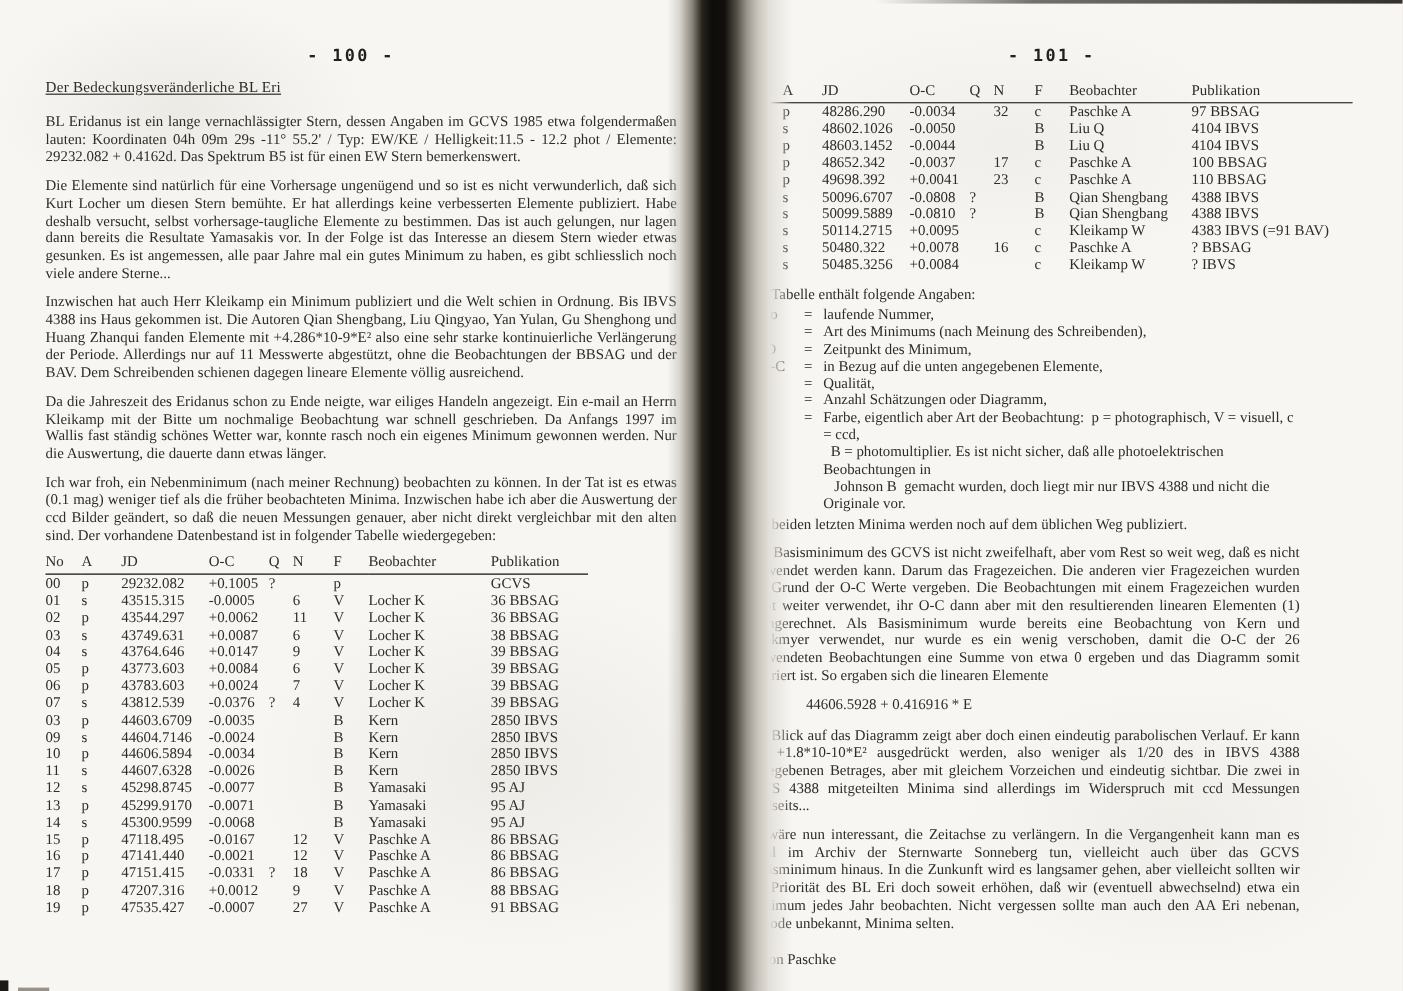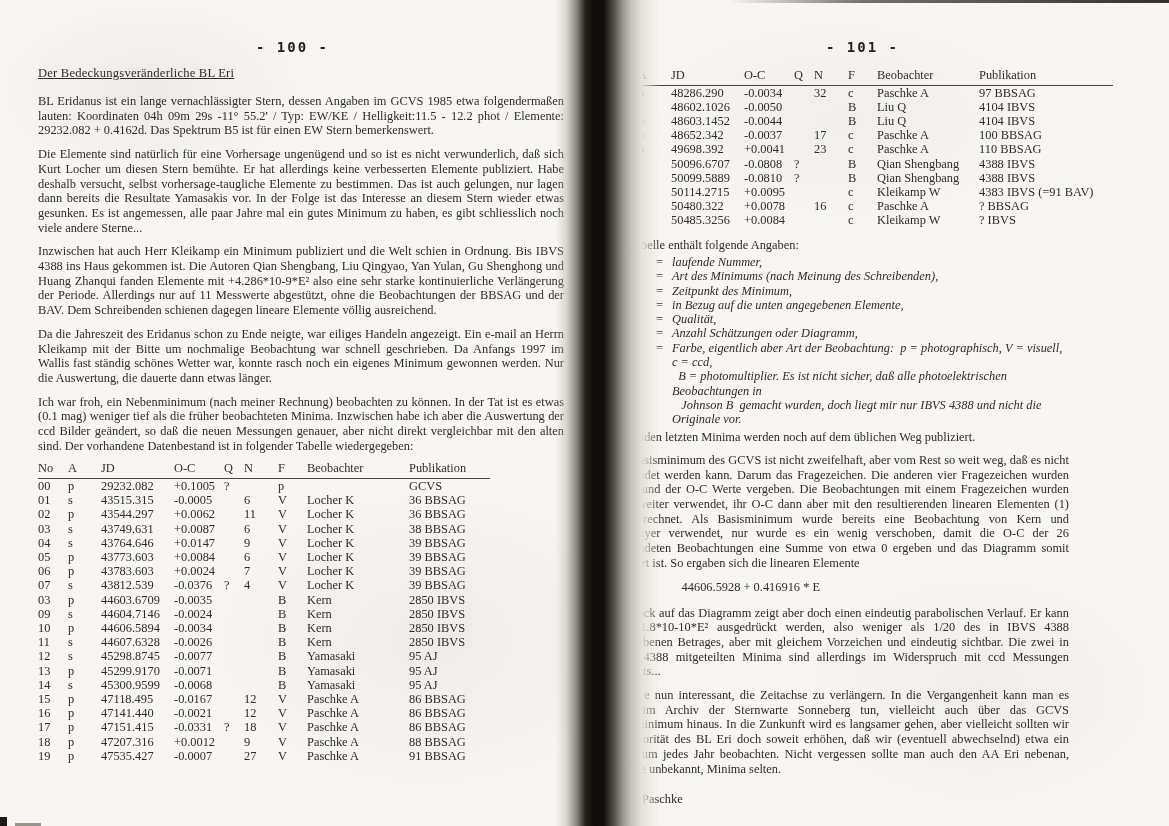--- a/index.html
+++ b/index.html
@@ -8,21 +8,21 @@
     font-family:"Liberation Serif",serif;color:#2e2c27;
     background:
       radial-gradient(ellipse 220px 130px at 150px 90px, rgba(178,174,166,.16), transparent 70%),
       radial-gradient(ellipse 320px 220px at 430px 640px, rgba(178,174,166,.14), transparent 70%),
       radial-gradient(ellipse 260px 170px at 980px 690px, rgba(178,174,166,.12), transparent 70%),
       radial-gradient(ellipse 300px 150px at 840px 120px, rgba(178,174,166,.10), transparent 70%),
       #f7f6f2;
   }
   .page{position:absolute;top:0;bottom:0;box-sizing:border-box;}
   .page-left{left:0;width:578px;padding:0 14px 0 38px;}
-  .page-right{left:564px;width:515px;padding:0 10px 0 44px;}
+  .page-right{left:578px;width:515px;padding:0 10px 0 44px;}
   .page-num{
     position:absolute;top:39px;font-family:"DejaVu Sans Mono",monospace;
     font-weight:bold;font-size:14px;letter-spacing:2px;color:#23211c;
   }
   .page-left .page-num{left:256px;}
   .page-right .page-num{left:262px;}
   .content-left{padding-top:66px;}
   .content-right{padding-top:64px;}
   .doc-title{
     font-size:12.6px;font-weight:normal;margin:0 0 13px 0;
@@ -36,24 +36,24 @@
     font-weight:normal;text-align:left;border-bottom:1px solid #46443d;
     padding:0 0 2px 0;line-height:13.5px;
   }
   .obs-table td{padding:0;line-height:14.2px;}
   .c-no{width:30px;} .c-a{width:33px;} .c-jd{width:73px;} .c-oc{width:50px;}
   .c-q{width:20px;} .c-n{width:26px;text-align:left;padding-right:8px !important;}
   .c-f{width:29px;} .c-beob{width:102px;} .c-pub{width:auto;}
   .tab-caption{margin:10px 0 3px 0;font-size:12.4px;line-height:14.4px;}
   .defs{margin:0 0 0 11px;}
   .def-row{display:grid;grid-template-columns:37px 16px 1fr;font-size:12.4px;line-height:14.3px;}
-  .def-val{white-space:pre-wrap;font-style:italic;}
+  .def-val{white-space:pre-wrap;}
   .def-note{margin:3px 0 9px 0;font-size:12.4px;line-height:14.4px;}
   .equation{margin:9px 0 11px 0;font-size:12.4px;}
-  .eq-formula{margin-left:56px;}
+  .eq-formula{margin-left:32px;}
   .signature{margin:16px 0 0 0;font-size:12.4px;}
   .comment-wrap{position:relative;margin-top:32px;}
   .comment-heading{margin:0;font-size:12.4px;line-height:15px;}
   .comment-body{margin:1px 0 0 0;max-width:512px;text-align:left;}
   .arrow{position:absolute;right:26px;bottom:0px;width:90px;height:14px;}
   .smudge{
     position:absolute;right:46px;bottom:-34px;width:26px;height:60px;
     background:rgba(118,113,105,.40);filter:blur(5px);transform:rotate(14deg);
   }
   .spine{

